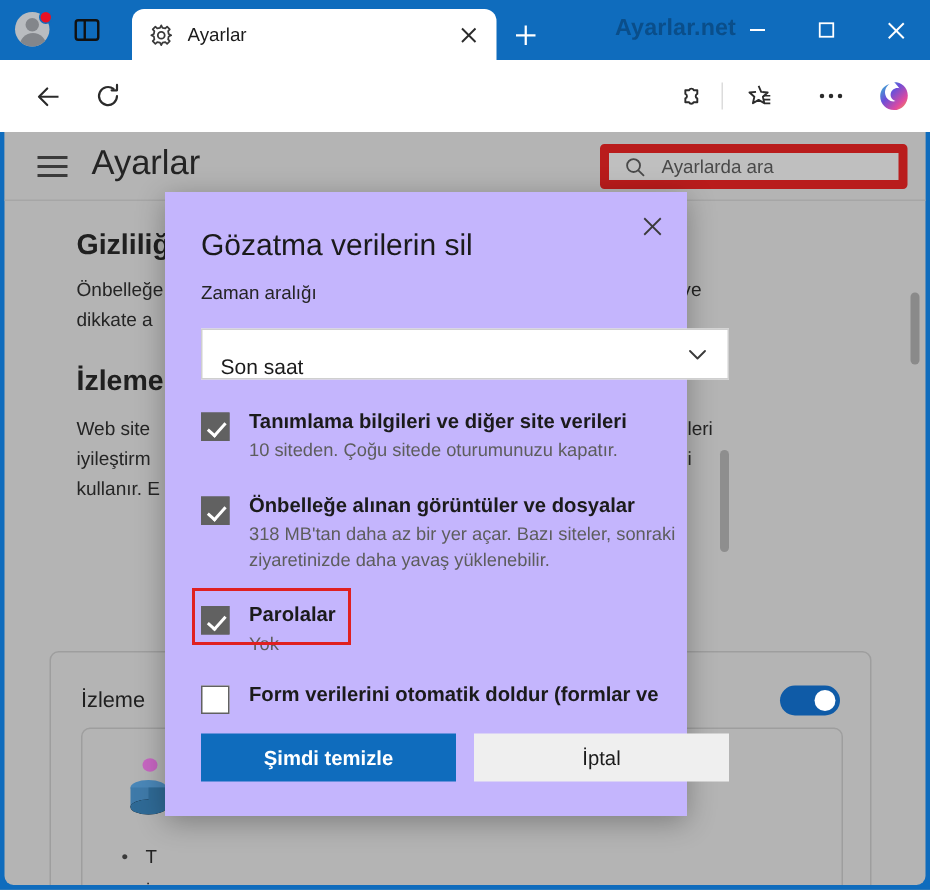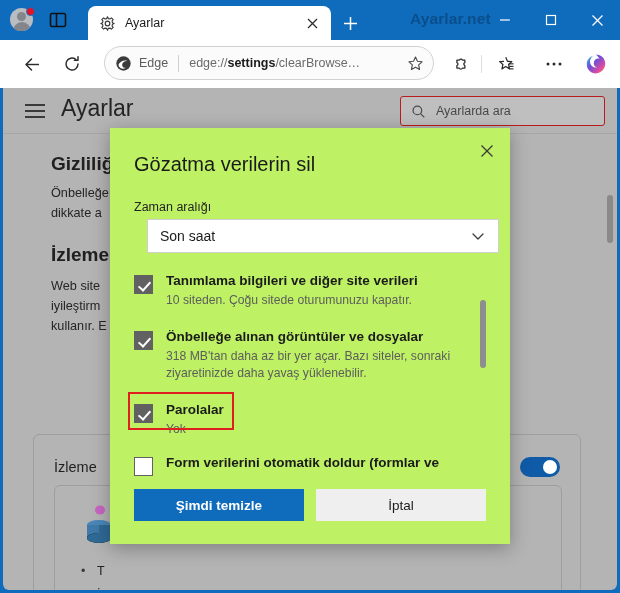--- a/index.html
+++ b/index.html
@@ -140,21 +140,21 @@
   .hamburger i {
     display:block; height:1.6px; background:#3a3a3a; margin-bottom:4.6px;
   }
   .page-title {
     position:absolute; left:58px; top:7px;
     font-size: 23px; color: #242424; font-weight: normal;
   }
   .searchbox {
     position: absolute; right: 12px; top: 8px;
     width: 205px; height: 30px;
-    background: #bfbfbf; border: 1px solid #b91c1c; border-radius: 3px;
+    background: #bfbfbf; border: 6px solid #b91c1c; border-radius: 3px;
     display: flex; align-items: center;
   }
   .search-ico { margin-left: 10px; width:15px; height:15px; flex:0 0 auto; }
   .search-ph { margin-left: 10px; font-size: 12.5px; color: #494949; }
 
   .page-body {
     position: absolute; left: 0; top: 47px; width: 614px; height: 455px;
   }
   .sec-h {
     position: absolute; font-size: 19px; font-weight: bold; color: #202020;
@@ -195,42 +195,42 @@
     content: "•"; position: absolute; left: 6px; top: 0; color: #3a3a3a;
   }
   .page-scroll {
     position: absolute; right: 4px; top: 60px;
     width: 6px; height: 48px; border-radius: 3px; background: #8a8a8a;
   }
 
   
   .dialog {
     position: absolute; left: 110px; top: 128px;
-    width: 400px; height: 416px;
-    background: #bef264;
+    width: 348px; height: 416px;
+    background: #c4b5fd;
     box-shadow: 0 4px 18px rgba(0,0,0,.30);
   }
   .dlg-close {
     position: absolute; right: 8px; top: 8px;
     width: 30px; height: 30px;
     display: flex; align-items: center; justify-content: center;
   }
   .dlg-title {
     position: absolute; left: 24px; top: 25px;
     font-size: 20px; color: #1a1a1a;
   }
   .dlg-field-label {
-    position: absolute; left: 24px; top: 72px;
+    position: absolute; left: 24px; top: 60px;
     font-size: 12.5px; color: #242424;
   }
   .dlg-select {
     position: absolute; left: 24px; top: 91px;
     width: 352px; height: 34px;
     border: 1px solid #cfcfcf; background: #fff;
-    display: flex; align-items: center; margin-left: 13px;
+    display: flex; align-items: flex-end;
   }
   .dlg-select span { margin-left: 12px; font-size: 14px; color: #1b1b1b; }
   .dlg-chev {
     position: absolute; right: 12px; top: 50%; transform: translateY(-50%);
     width: 16px; height: 16px;
   }
 
   .dlg-list {
     position: absolute; left: 24px; top: 147px;
     width: 358px; height: 188px;
@@ -358,36 +358,20 @@
       </svg>
     </div>
 
     <div class="tbtn" style="left:58px;">
       <svg width="18" height="18" viewBox="0 0 18 18">
         <path d="M15 9 A6 6 0 1 1 12.7 4.3" fill="none" stroke="#2b2b2b" stroke-width="1.45" stroke-linecap="round"></path>
         <polyline points="15,1.6 15,5.2 11.4,5.2" fill="none" stroke="#2b2b2b" stroke-width="1.45" stroke-linecap="round" stroke-linejoin="round"></polyline>
       </svg>
     </div>
 
-    <div class="omnibox">
-      <span class="edge-logo">
-        <svg width="17" height="17" viewBox="0 0 18 18">
-          <circle cx="9" cy="9" r="7.6" fill="#3b3b3b"></circle>
-          <path d="M3.6 10.6 C5.2 6.6 9.6 5 13.2 6.4 C10.8 5.8 8 7.4 7.6 10 C7.3 12.2 9 13.8 11.4 13.6 C8.2 15.6 4.4 14 3.6 10.6 Z" fill="#ffffff"></path>
-        </svg>
-      </span>
-      <span class="edge-label">Edge</span>
-      <span class="omni-div"></span>
-      <span class="omni-url"><span>edge://</span><b>settings</b><span>/clearBrowse…</span></span>
-      <span class="omni-star">
-        <svg width="17" height="17" viewBox="0 0 20 20">
-          <polygon points="10,2.4 12.3,7.4 17.7,8 13.7,11.7 14.8,17 10,14.3 5.2,17 6.3,11.7 2.3,8 7.7,7.4" fill="none" stroke="#4a4a4a" stroke-width="1.3" stroke-linejoin="round"></polygon>
-        </svg>
-      </span>
-    </div>
 
     <div class="tbtn" style="left:446px;">
       <svg width="19" height="19" viewBox="0 0 20 20">
         <path d="M7.6 3.2 a1.7 1.7 0 0 1 3.2 0 h2.5 v2.6 a1.7 1.7 0 0 0 0 3.2 v2.6 h-2.6 a1.7 1.7 0 0 1 -3.2 0 H4.9 V9 a1.7 1.7 0 0 0 0 -3.2 V3.2 Z" transform="translate(1.3,2.2)" fill="none" stroke="#2b2b2b" stroke-width="1.35" stroke-linejoin="round"></path>
       </svg>
     </div>
 
     <div class="tb-sep" style="left:481px;"></div>
 
     <div class="tbtn" style="left:492px;">

